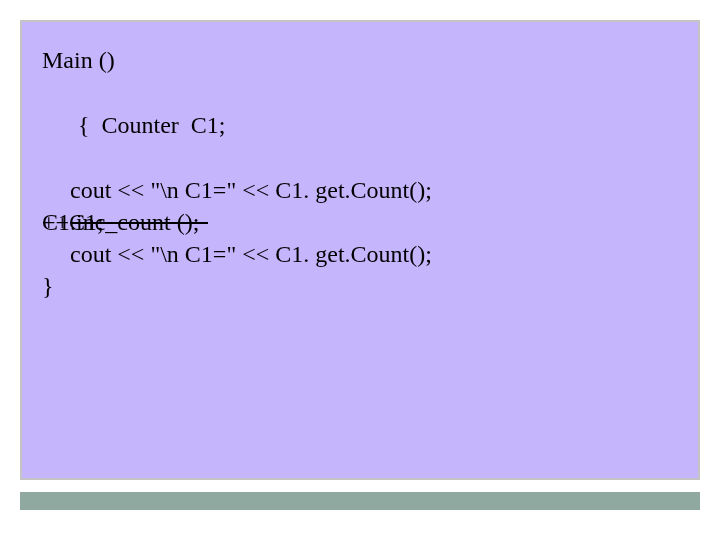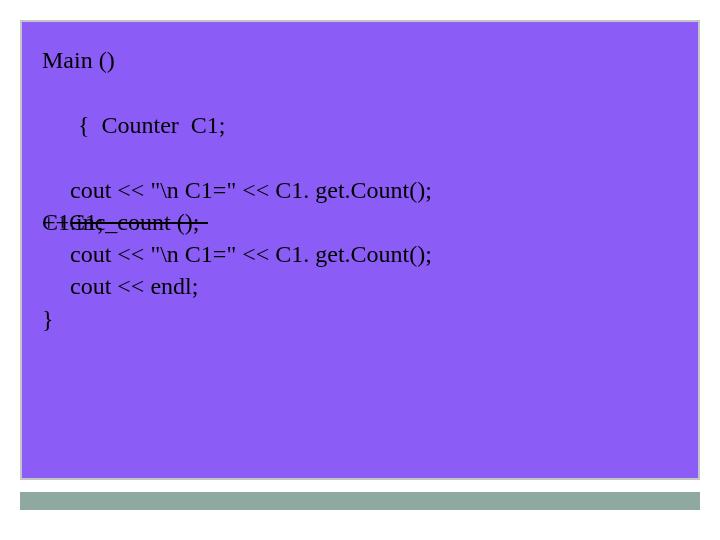--- a/index.html
+++ b/index.html
@@ -18,21 +18,21 @@
     padding: 20px;
   }
   .content-frame {
     position: absolute;
     top: 20px;
     left: 20px;
     right: 20px;
     bottom: 60px;
     border: 2px solid #c4c4c4;
     padding: 22px 20px;
-    background: #8b5cf6;
+    background: #c4b5fd;
   }
   .code-line {
     font-size: 24px;
     line-height: 1.35;
     color: #000;
     font-family: Georgia, 'Times New Roman', serif;
     white-space: pre;
   }
   .indent {
     padding-left: 28px;
@@ -81,21 +81,20 @@
     <div class="code-line indent">cout &lt;&lt; "\n C1=" &lt;&lt; C1. get.Count();</div>
 
     <div class="code-line indent overlap-wrapper">
       <span class="overlap-a">C1.inc_count ();</span>
       <span class="overlap-b">++C1;</span>
       <span class="strike"></span>
     </div>
 
     <div class="code-line indent">cout &lt;&lt; "\n C1=" &lt;&lt; C1. get.Count();</div>
 
-    <div class="code-line indent">cout &lt;&lt; endl;</div>
 
 
     <div class="code-line">}</div>
 
   </div>
 
   <div class="bottom-bar"></div>
 </div>
 
 </body></html>

